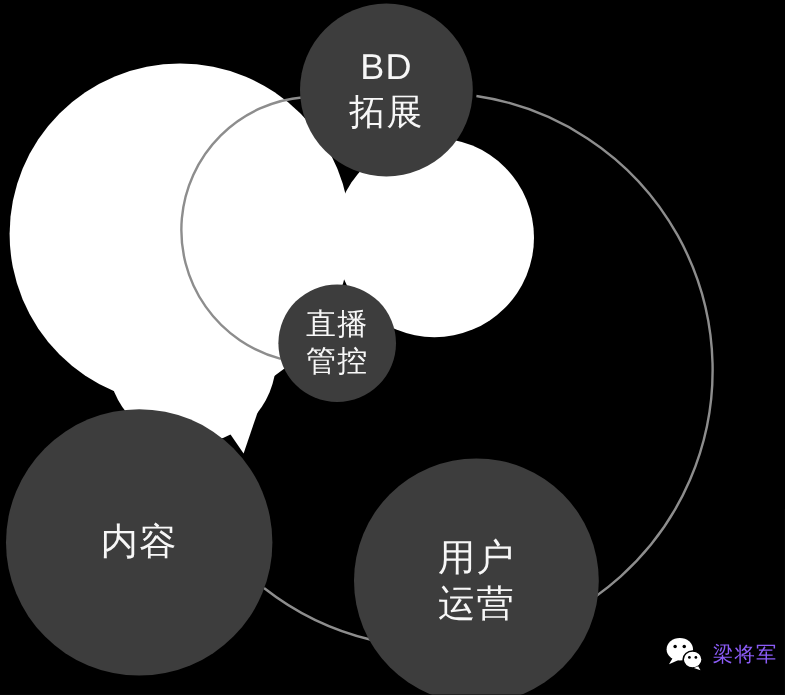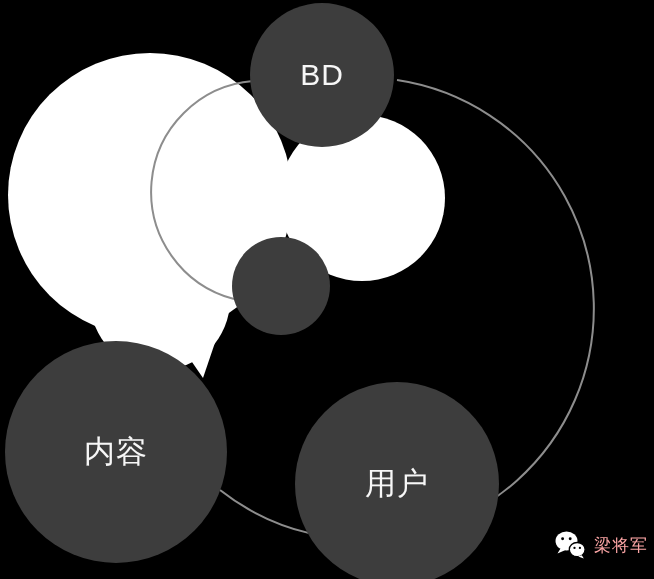--- a/index.html
+++ b/index.html
@@ -24,21 +24,21 @@
   .node .ln{display:block; white-space:nowrap;text-align:center;}
   .n-bd      {left:250px; top:3px;   width:144px; height:144px;}
   .n-mkt     {left:77px;  top:102px; width:134px; height:134px;}
   .n-live    {left:232px; top:237px; width:98px;  height:98px; font-size:25px;}
   .n-ads     {left:472px; top:167px; width:178px; height:178px;}
   .n-content {left:5px;   top:341px; width:222px; height:222px; font-size:31px;font-family:Liberation Serif, serif;}
   .n-user    {left:295px; top:382px; width:204px; height:204px; font-size:31px;}
   .watermark{
     position:absolute; right:6px; bottom:20px;
     display:flex; align-items:center; gap:8px;
-    color:#fca5a5; font-size:17px; letter-spacing:1px;
+    color:#8b5cf6; font-size:17px; letter-spacing:1px;
   }
   .watermark svg{display:block;}
 </style>
 </head>
 <body>
 
 <div class="stage">
 
   <svg class="layer" viewBox="0 0 654 579" aria-hidden="true">
 
@@ -49,33 +49,37 @@
       <polygon class="blob" points="203,378 222,322 170,330"></polygon>
     </g>
 
     <path class="orbit" d="M 253 81 A 111 111 0 0 0 234 299"></path>
 
     <path class="orbit" d="M 397 80 A 231 231 0 1 1 220 490"></path>
   </svg>
 
   <div class="node n-bd">
     <span class="ln">BD</span>
+    <span class="ln">拓展</span>
   </div>
 
 
   <div class="node n-live">
+    <span class="ln">直播</span>
+    <span class="ln">管控</span>
   </div>
 
 
   <div class="node n-content">
     <span class="ln">内容</span>
   </div>
 
   <div class="node n-user">
     <span class="ln">用户</span>
+    <span class="ln">运营</span>
   </div>
 
   <div class="watermark">
     <svg width="31" height="28" viewBox="0 0 31 28" aria-hidden="true">
       <ellipse cx="11.5" cy="10" rx="11" ry="9.4" fill="#ffffff"></ellipse>
       <path d="M 5.5 17.5 L 2.5 22.5 L 10 19.2 Z" fill="#ffffff"></path>
       <circle cx="7.6" cy="7.8" r="1.45" fill="#000000"></circle>
       <circle cx="15.2" cy="7.8" r="1.45" fill="#000000"></circle>
       <ellipse cx="22.2" cy="18.6" rx="7.9" ry="7.1" fill="#ffffff" stroke="#000000" stroke-width="1.3"></ellipse>
       <path d="M 26.8 24.2 L 28.8 27.6 L 23.2 25.6 Z" fill="#ffffff"></path>

